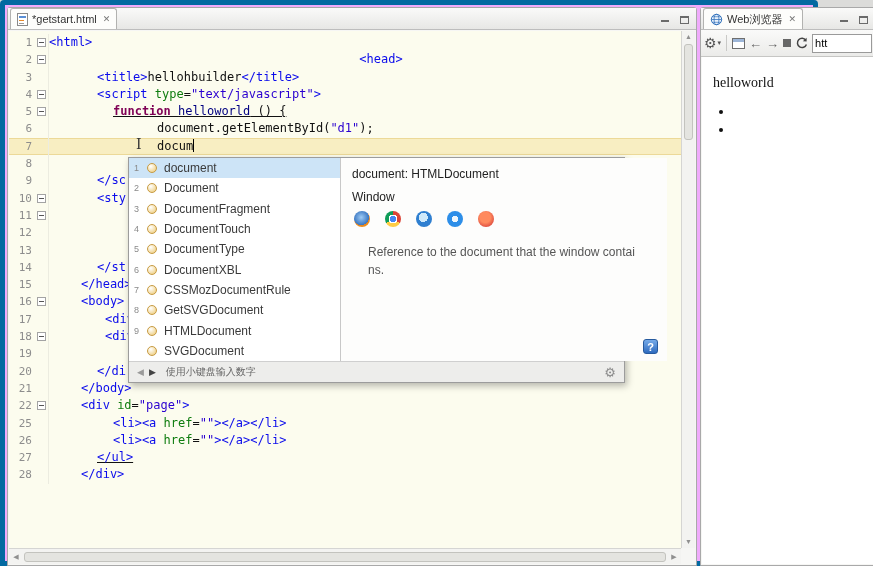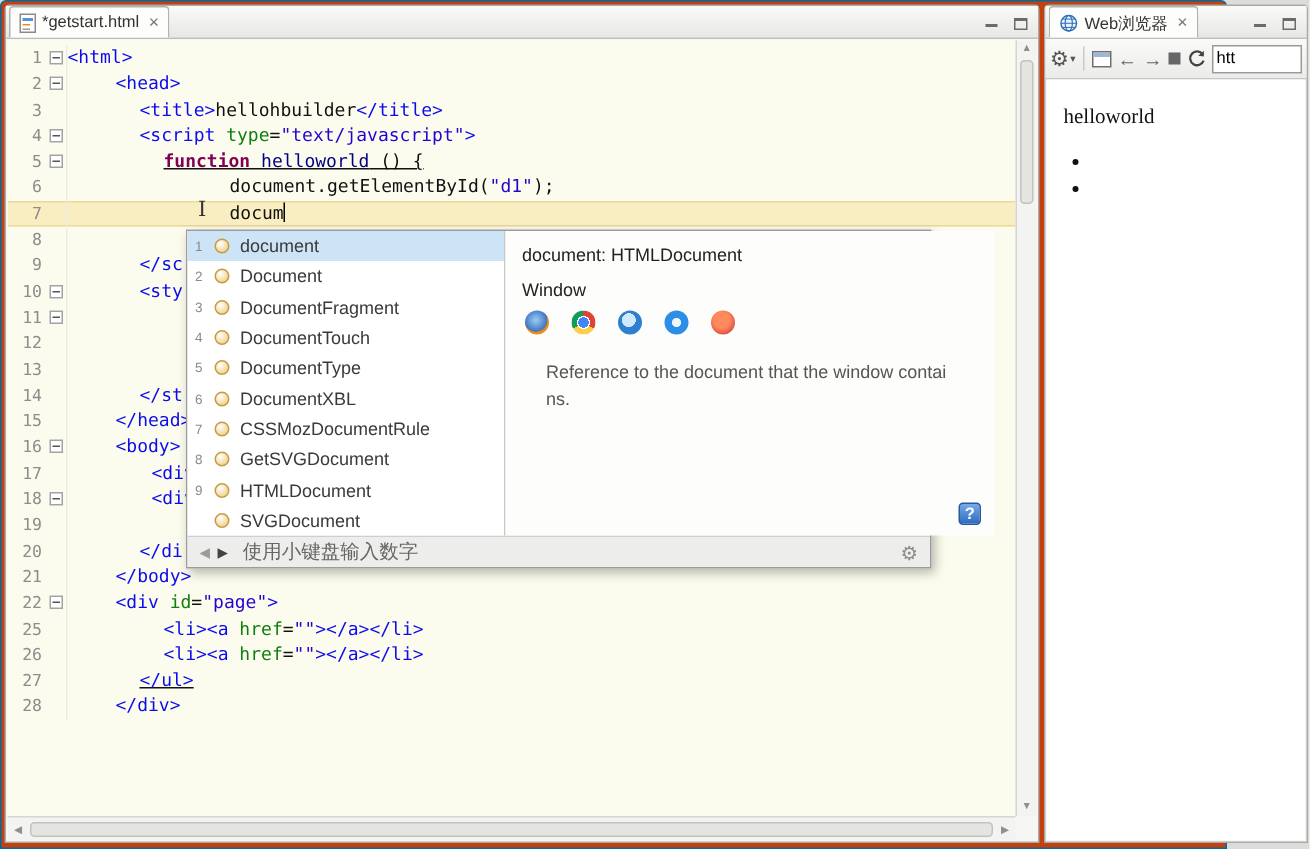--- a/index.html
+++ b/index.html
@@ -5,21 +5,21 @@
   * { box-sizing: border-box; }
   html,body { margin:0; padding:0; }
   body {
     width:873px; height:566px;
     background:#dcdcda;
     font-family:"Liberation Sans", sans-serif;
     position:relative; overflow:hidden;
   }
   .app {
     position:absolute; left:0; top:0; width:818px; height:566px;
-    background:#c2410c; border:1px solid #0369a1; border-radius:4px 4px 0 0;
+    background:#f0abfc; border:5px solid #0369a1; border-radius:4px 4px 0 0;
   }
   
   .panel { position:absolute; background:#f6f6f4; border:1px solid #a9a9a9; border-radius:3px 3px 0 0; }
   .tabbar {
     height:22px; display:flex; align-items:flex-end;
     background:linear-gradient(#fafaf9,#e7e7e5);
     border-bottom:1px solid #bdbdbd; padding-left:2px; position:relative;
   }
   .tab {
     height:21px; display:flex; align-items:center; gap:4px; padding:0 6px;
@@ -97,21 +97,21 @@
   .bw-safari  { background:radial-gradient(circle at 50% 50%, #eef6fc 0 26%, #2d8ee8 27% 100%); }
   .bw-opera   { background:radial-gradient(circle at 45% 40%, #ff8a5e 0 40%, #c9252d 100%); }
   .doc-desc { color:#555; line-height:1.5; word-break:break-all; margin:16px; width:272px; }
   .help-badge { position:absolute; right:9px; bottom:7px; width:15px; height:15px;
     background:linear-gradient(#76abe9,#2f6bbf); color:#fff; font-size:11px; font-weight:bold;
     display:flex; align-items:center; justify-content:center; border-radius:3px; border:1px solid #265a9e; }
   .popup-footer { height:21px; border-top:1px solid #cfcfcf; background:#ededeb;
     display:flex; align-items:center; padding:0 8px; gap:5px; }
   .nav-arrow { font-size:9px; }
   .nav-arrow.prev { color:#9a9a9a; } .nav-arrow.next { color:#444; }
-  .hint { font-size:13px; color:#666; margin-left:5px; }
+  .hint { font-size:10px; color:#666; margin-left:5px; }
   .footer-gear { margin-left:auto; color:#8d8d8d; font-size:13px; }
 
   
   #browser-panel { left:695px; top:2px; width:176px; height:559px; }
   .globe-icon { width:13px; height:13px; flex:none; }
   .toolbar { height:27px; display:flex; align-items:center; padding:0 3px; gap:4px;
     background:linear-gradient(#fafaf9,#ebebe9); border-bottom:1px solid #c6c6c4; }
   .tb-btn { display:inline-flex; align-items:center; justify-content:center; cursor:pointer; }
   .tb-gear { font-size:14px; color:#555; }
   .tb-caret { font-size:7px; color:#555; margin-left:1px; }
@@ -161,21 +161,21 @@
             <span class="fold">
               <i class="fold-box"></i>
             </span>
             <span class="code-text" style="padding-left: 0px;"><span class="tok-tag">&lt;html&gt;</span></span>
           </div>
           <div class="code-row">
             <span class="ln">2</span>
             <span class="fold">
               <i class="fold-box"></i>
             </span>
-            <span class="code-text" style="padding-left: 32px;"><span class="tok-tag">&lt;head&gt;</span></span>
+            <span class="code-text" style="padding-left: 32px; text-align: center;"><span class="tok-tag">&lt;head&gt;</span></span>
           </div>
           <div class="code-row">
             <span class="ln">3</span>
             <span class="fold"></span>
             <span class="code-text" style="padding-left: 48px;"><span class="tok-tag">&lt;title&gt;</span><span class="tok-plain">hellohbuilder</span><span class="tok-tag">&lt;/title&gt;</span></span>
           </div>
           <div class="code-row">
             <span class="ln">4</span>
             <span class="fold">
               <i class="fold-box"></i>

